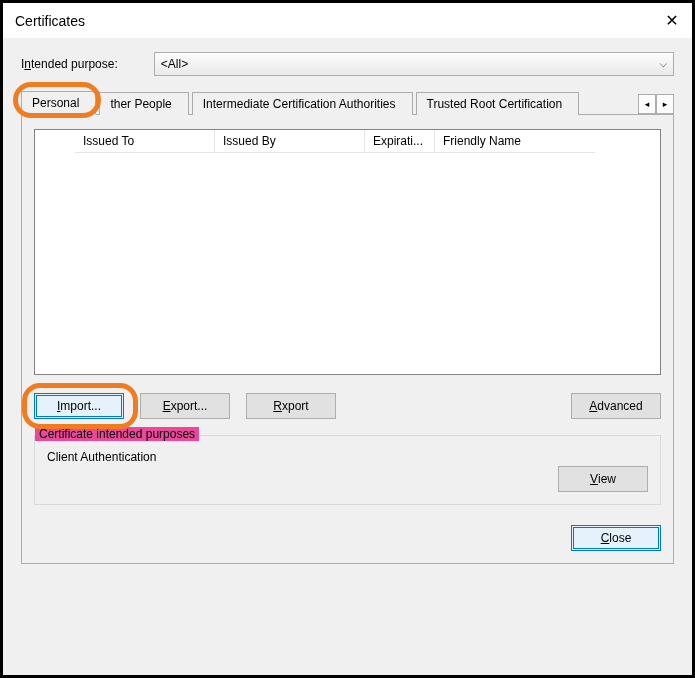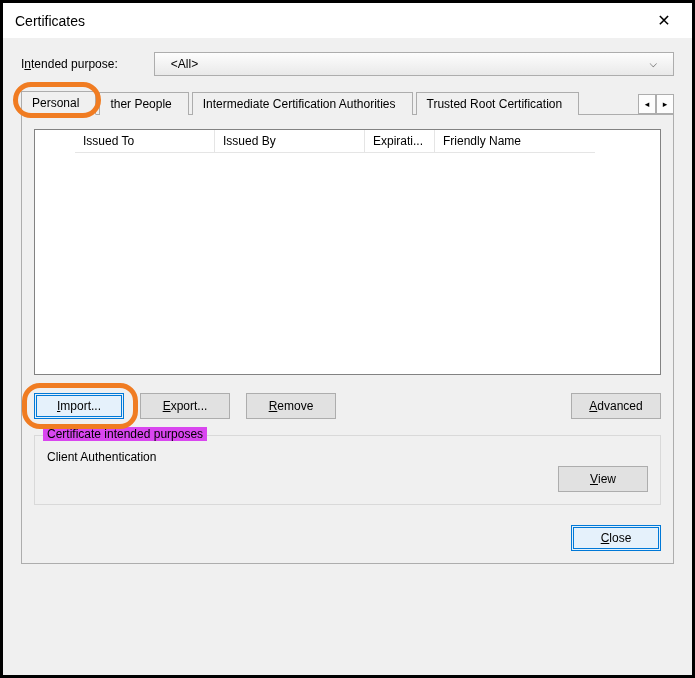--- a/index.html
+++ b/index.html
@@ -16,21 +16,21 @@
       width: 695px;
       height: 678px;
       border: 3px solid #000;
       background: #f0f0f0;
       position: relative;
     }
     .titlebar {
       display: flex;
       justify-content: space-between;
       align-items: center;
-      padding: 8px 16px 8px 12px;
+      padding: 8px 8px 8px 12px;
       background: #fff;
     }
     .titlebar .title {
       font-size: 14px;
     }
     .close-x {
       font-size: 16px;
       font-family: Arial, sans-serif;
       cursor: pointer;
       width: 24px;
@@ -49,21 +49,21 @@
       font-size: 12px;
     }
     .purpose-select {
       flex: 1;
       height: 24px;
       border: 1px solid #adadad;
       background: linear-gradient(#fdfdfd, #e9e9e9);
       display: flex;
       align-items: center;
       justify-content: space-between;
-      padding: 0 16px;
+      padding: 0 6px;
       cursor: pointer;
     }
     .chevron {
       font-size: 10px;
       color: #555;
     }
     .tabs-wrap {
       display: flex;
       align-items: flex-end;
       position: relative;
@@ -180,22 +180,22 @@
     }
     .group {
       border: 1px solid #d9d9d9;
       margin-top: 16px;
       padding: 12px 12px 12px 12px;
       position: relative;
     }
     .group-label {
       position: absolute;
       top: -9px;
-      left: 8px;
-      background: #d946ef;
+      left: 0;
+      background: #ec4899;
       padding: 0 4px;
       text-align: right;
     }
     .group-body {
       display: flex;
       justify-content: space-between;
       align-items: flex-start;
       gap: 16px;
     }
     .purposes-text {
@@ -267,21 +267,21 @@
         <div class="btn focused">
           <span class="ul">I</span>
             <span>mport...</span>
         </div>
         <div class="btn">
           <span class="ul">E</span>
             <span>xport...</span>
         </div>
         <div class="btn">
           <span class="ul">R</span>
-            <span>emove</span>
+            <span>xport</span>
         </div>
         <div class="spacer"></div>
         <div class="btn">
           <span class="ul">A</span>
             <span>dvanced</span>
         </div>
       </div>
 
       <div class="group">
         <div class="group-label">Certificate intended purposes</div>

